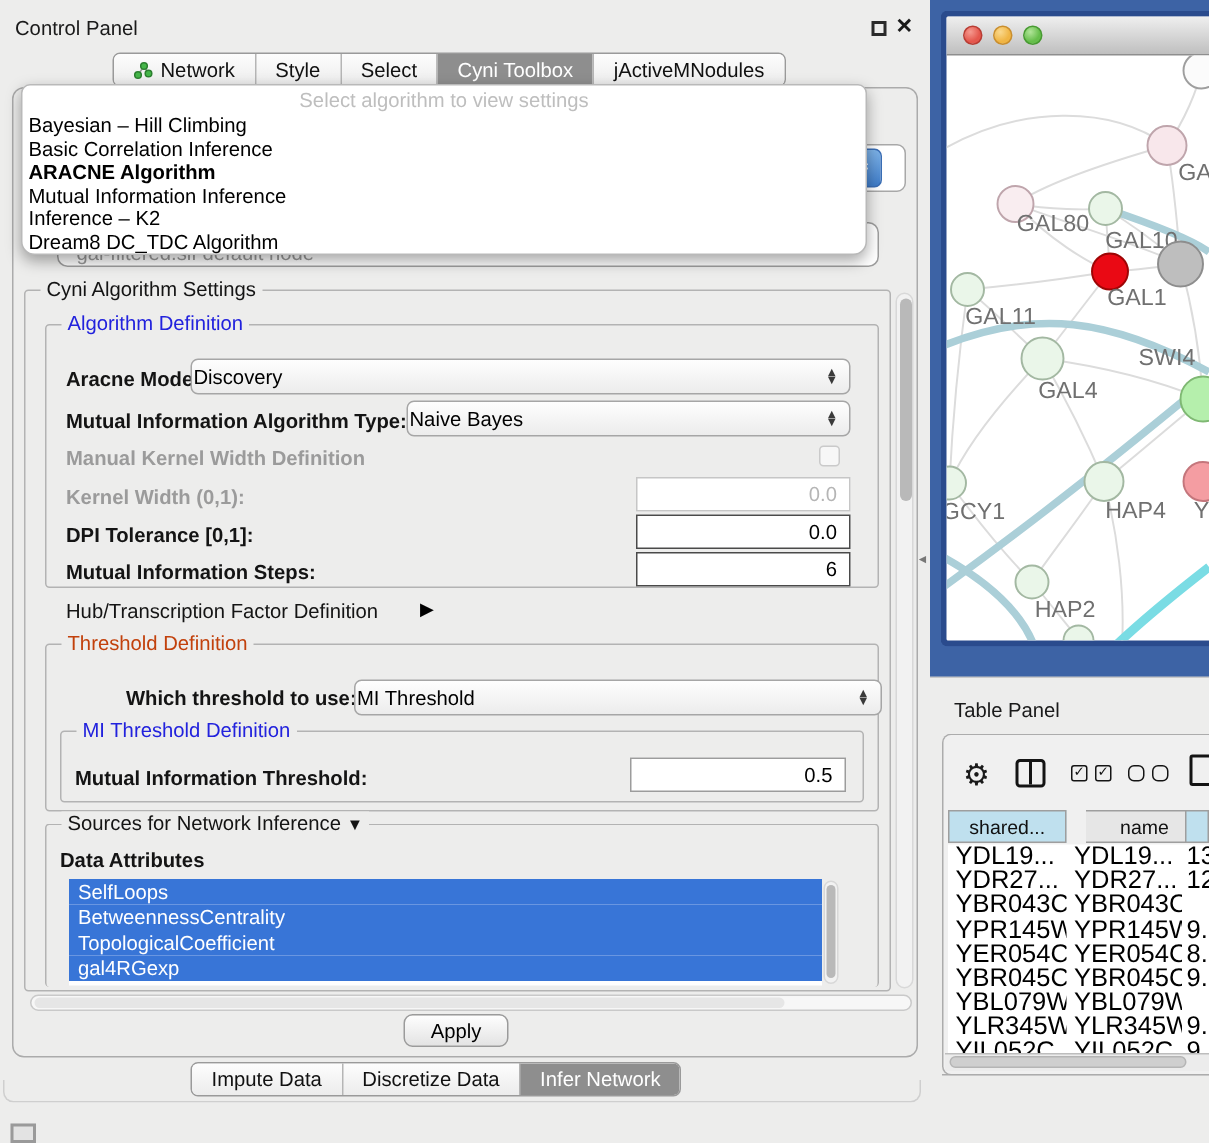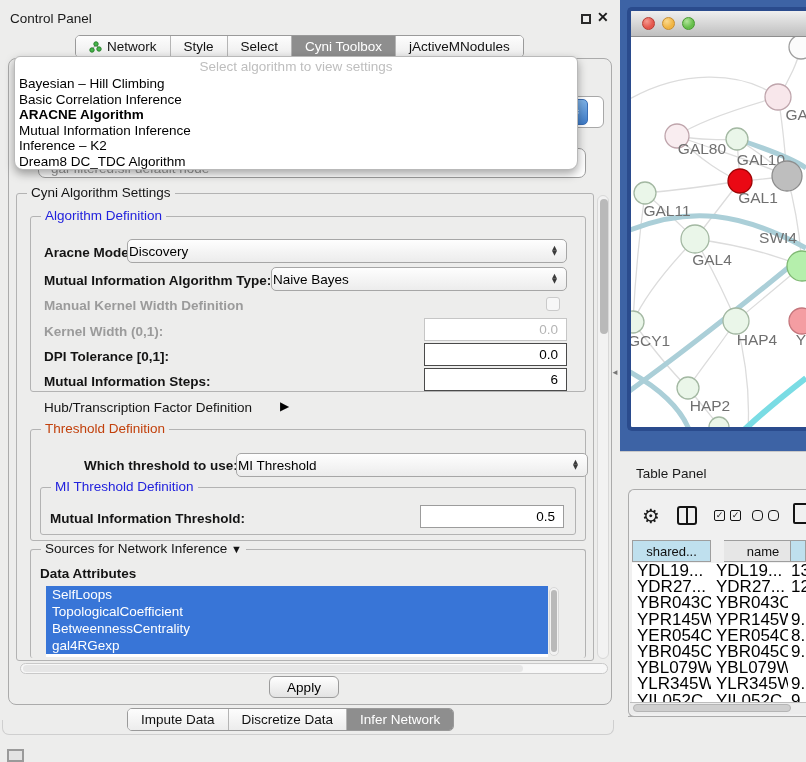--- a/index.html
+++ b/index.html
@@ -213,22 +213,22 @@
   </div>
   <div class="lbl" style="left:50px; top:511px;">Mutual Information Threshold:</div>
   <div class="tf" style="left:420px; top:505px; width:144px;">0.5</div>
 
   <div class="fs" style="left:30px; top:549px; width:556px; height:109px; border-bottom:none;">
     <span class="legend"><span>Sources for Network Inference</span> <span style="font-size:11px;">▼</span></span>
   </div>
   <div class="lbl" style="left:40px; top:566px;">Data Attributes</div>
   <div class="abs attr-list" id="attr-list">
       <div class="attr-item">SelfLoops</div>
+      <div class="attr-item">BetweennessCentrality</div>
       <div class="attr-item">TopologicalCoefficient</div>
-      <div class="attr-item">BetweennessCentrality</div>
       <div class="attr-item">gal4RGexp</div>
     </div>
   <div class="vsb-track" style="left:549px; top:587px; width:10px; height:69px;">
     <div class="vsb-thumb" style="left:1px; top:2px; width:6px; height:62px;"></div>
   </div>
   <div class="abs hsb"></div>
   <div class="abs hsb-thumb"></div>
 
   <div class="abs apply-btn">Apply</div>
   <div class="seg" id="bottom-tabs" style="left:127px; top:708px;">

